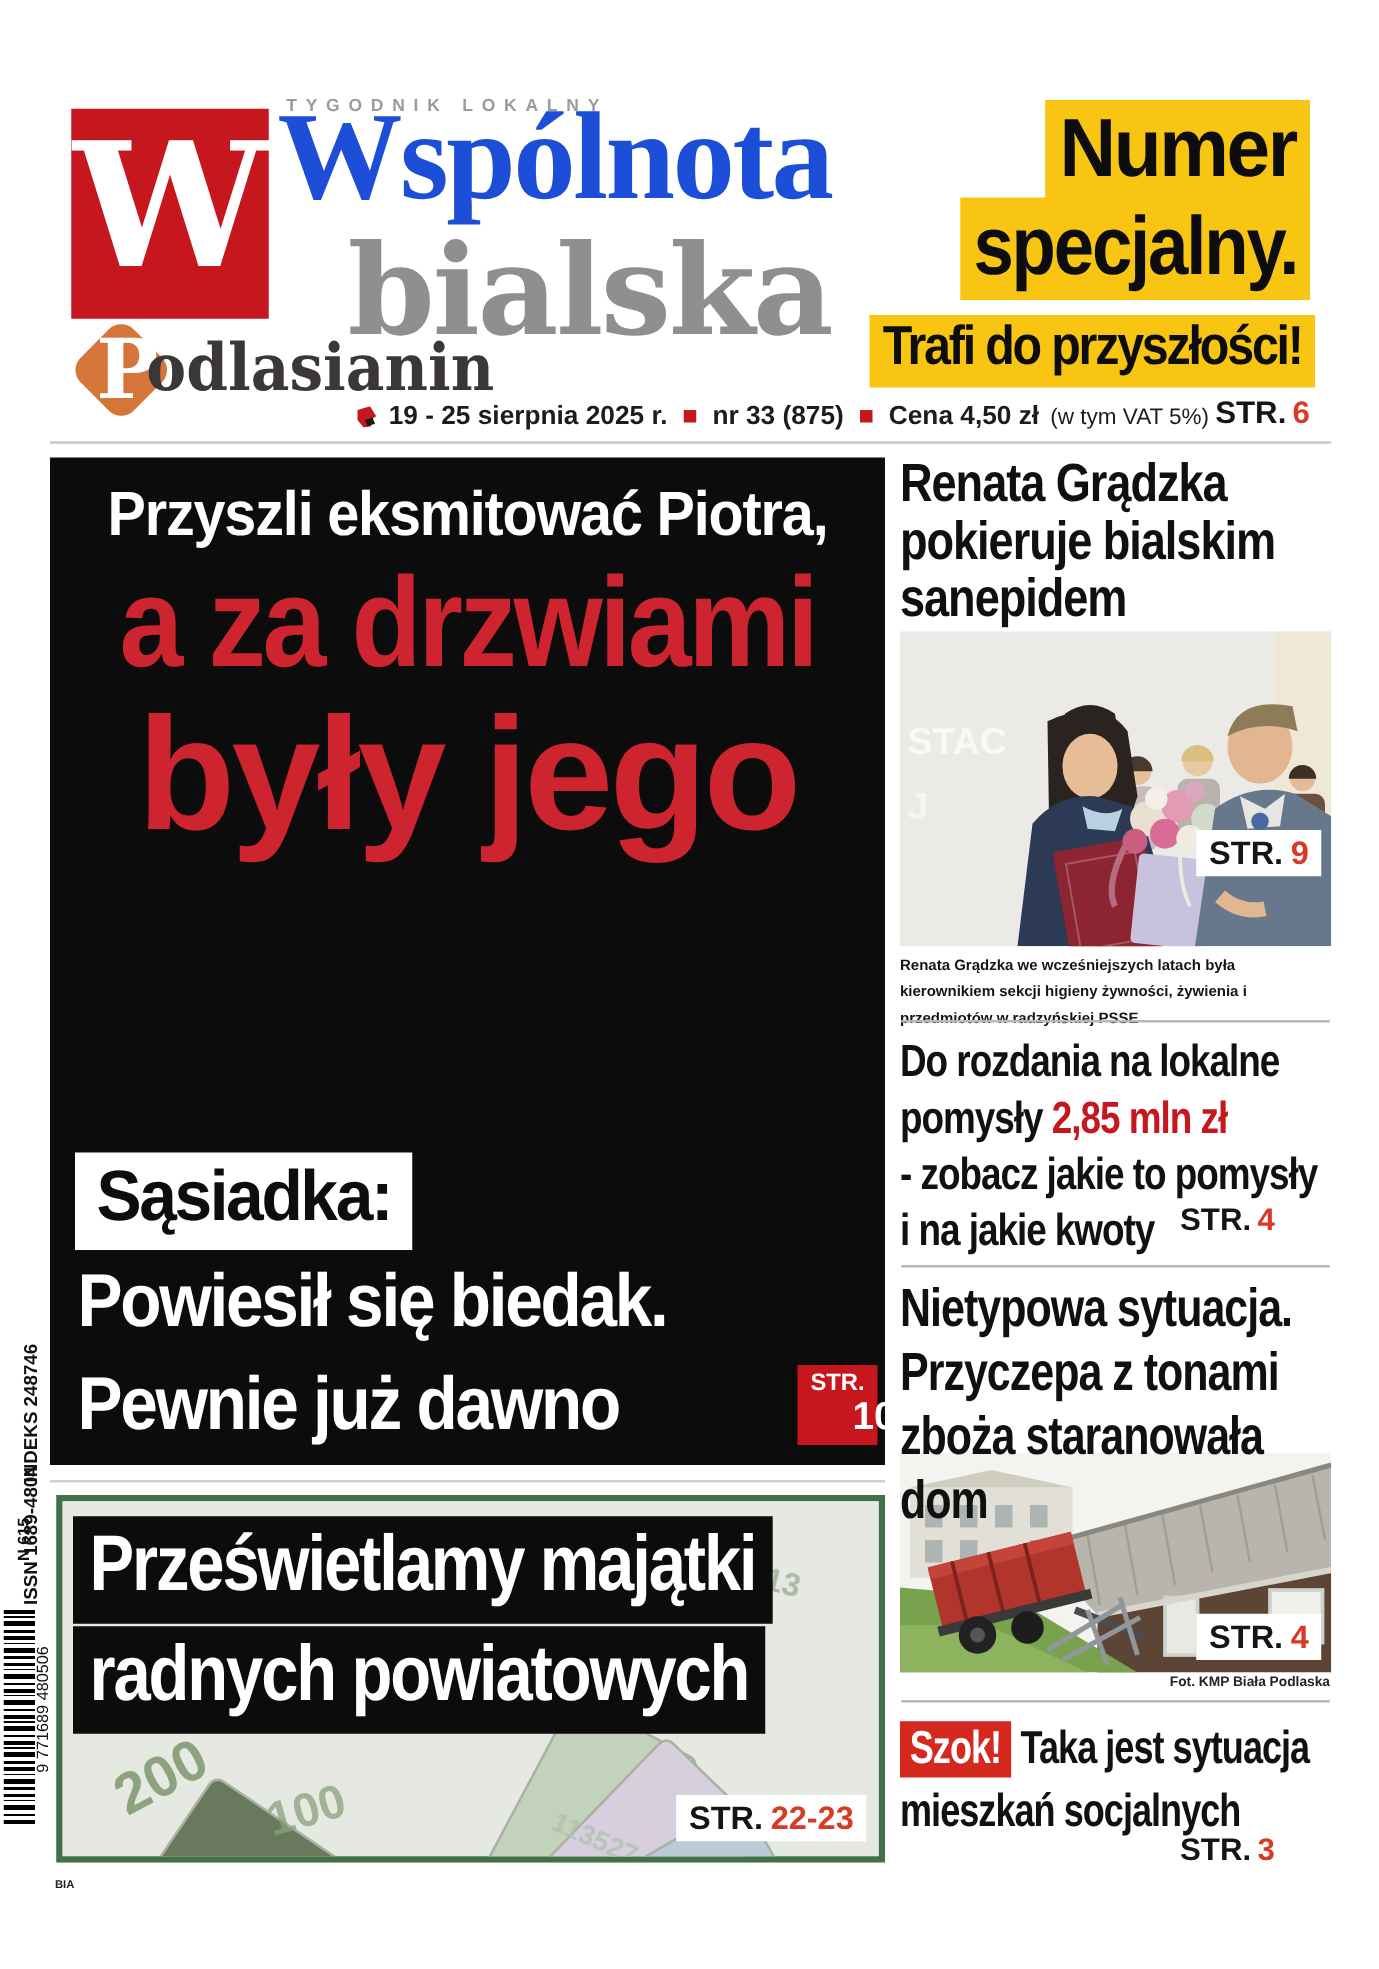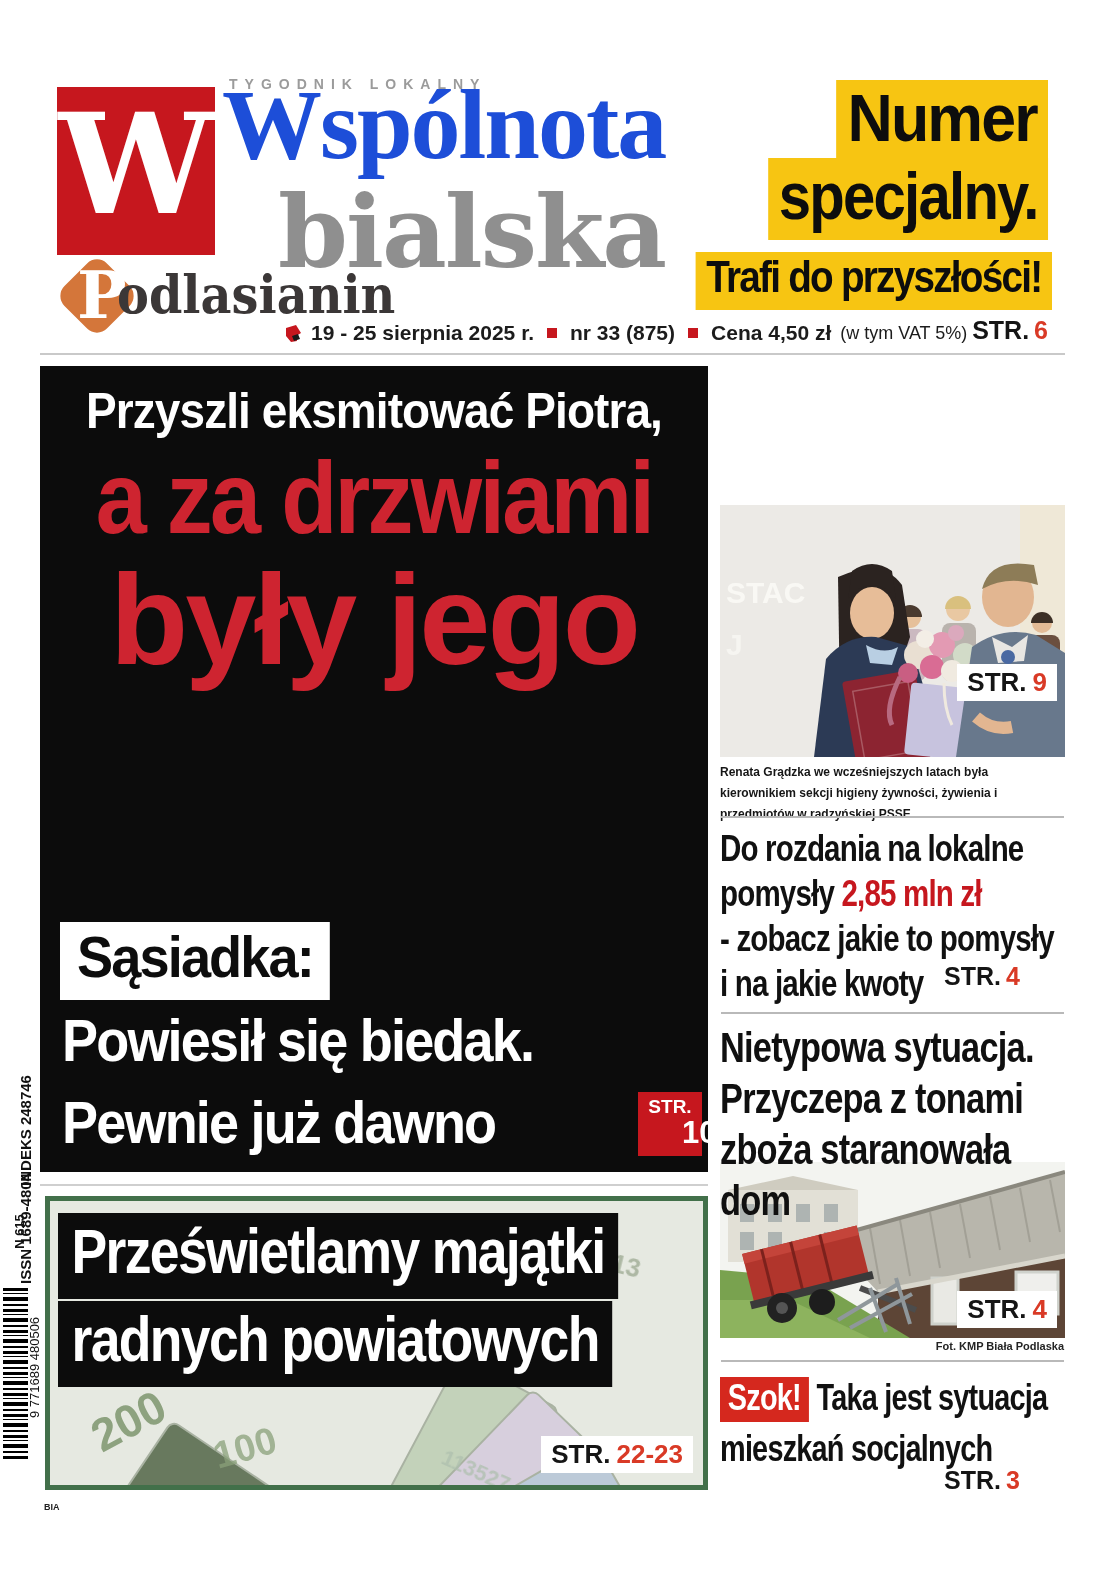--- a/index.html
+++ b/index.html
@@ -175,20 +175,25 @@
         <text x="390" y="262" font-size="22" fill="#aebfae" transform="rotate(24 390 262)">113527</text>
       </g>
     </svg>
     <div class="money-line ml1">Prześwietlamy majątki</div>
     <div class="money-line ml2">radnych powiatowych</div>
     <div class="pgbadge" style="right:10px;bottom:12px;">
       <span>STR.</span><span class="n">22-23</span>
     </div>
   </div>
 
+  <div class="rc-h s1h">
+    <div class="l">Renata Grądzka</div>
+    <div class="l">pokieruje bialskim</div>
+    <div class="l">sanepidem</div>
+  </div>
   <div class="abs ph1">
     <svg width="345" height="252" viewBox="0 0 345 252">
       <rect width="345" height="252" fill="#eceae6"></rect>
       <rect x="300" width="45" height="252" fill="#efe8d7"></rect>
       <text x="6" y="98" font-size="30" font-weight="bold" fill="#f9f8f4">STAC</text>
       <text x="6" y="150" font-size="30" font-weight="bold" fill="#f6f5f1">J</text>
       <circle cx="190" cy="112" r="11" fill="#e6c09a"></circle>
         <path d="M178 112a12 12 0 0 1 24 0z" fill="#4a3a2e"></path>
         <rect x="176" y="124" width="30" height="52" rx="8" fill="#cbb9c0"></rect>
       <circle cx="238" cy="104" r="12" fill="#e9c8a2"></circle>

